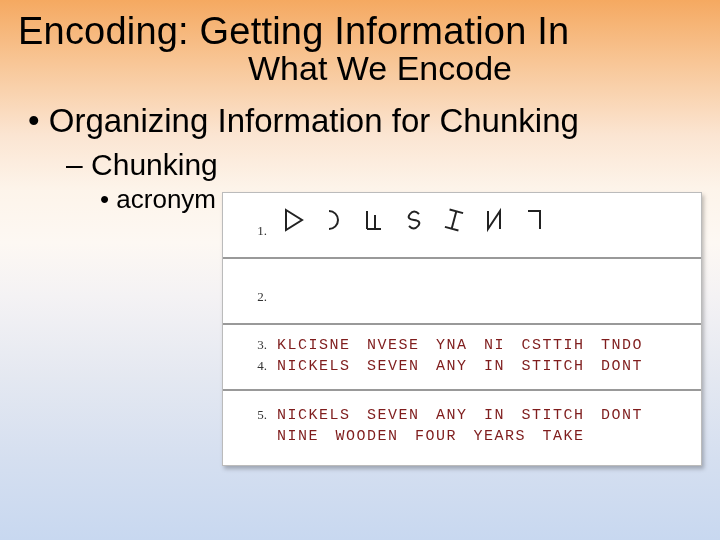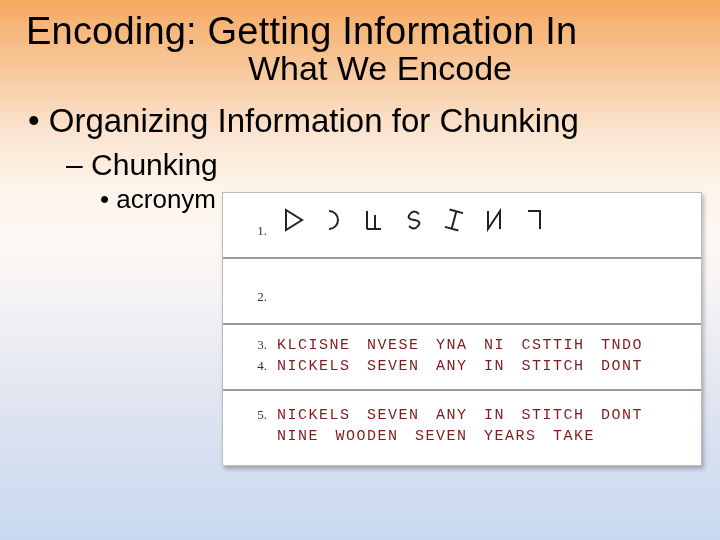--- a/index.html
+++ b/index.html
@@ -1,17 +1,17 @@
 <!DOCTYPE html>
 <html><head>
 <meta charset="utf-8">
 <style>
 html,body{margin:0;padding:0}
 body{width:720px;height:540px;font-family:Arial,Helvetica,sans-serif;background:linear-gradient(to bottom,#f5a961 0%,#f8c798 12%,#fbe5d2 25%,#fdf4ea 35%,#fdf8f3 45%,#f4f2f4 55%,#e4e8f1 70%,#d5dff0 85%,#c8d8f0 100%);position:relative;overflow:hidden}
-.title{font-size:38px;color:#000;padding:10px 0 0 26px;letter-spacing:.2px}
+.title{font-size:38px;color:#000;padding:10px 0 0 18px;letter-spacing:.2px}
 .subtitle{font-size:34px;text-align:center;color:#000;margin-top:-4px;padding-left:40px}
 .bullet1{font-size:33px;color:#000;padding:14px 0 0 28px}
 .dash{font-size:30px;color:#000;padding:8px 0 0 66px}
 .chunk{}
 .bullet2{font-size:26px;color:#000;padding:2px 0 0 100px}
 .figure{position:absolute;left:222px;top:192px;width:478px;background:#fff;border:1px solid #bbb;box-shadow:2px 3px 4px rgba(0,0,0,.25)}
 .row{border-bottom:2px solid #999;padding:0;display:flex;align-items:flex-start}
 .row:last-child{border-bottom:none}
 .num{font-family:Georgia,'Times New Roman',serif;font-size:13px;color:#333;width:44px;text-align:right;padding-right:10px;flex-shrink:0}
 .glyphrow{height:52px;padding-top:12px}
@@ -76,17 +76,17 @@
     </div>
   </div>
   <div class="row bigrow">
     <div style="width:100%">
       <div class="line">
           <div class="num">5.</div>
           <div class="txt">NICKELS SEVEN ANY IN STITCH DONT</div>
         </div>
       <div class="line">
           <div class="num"></div>
-          <div class="txt">NINE WOODEN SEVEN YEARS TAKE</div>
+          <div class="txt">NINE WOODEN FOUR YEARS TAKE</div>
         </div>
     </div>
   </div>
 </div>
 
 </body></html>

